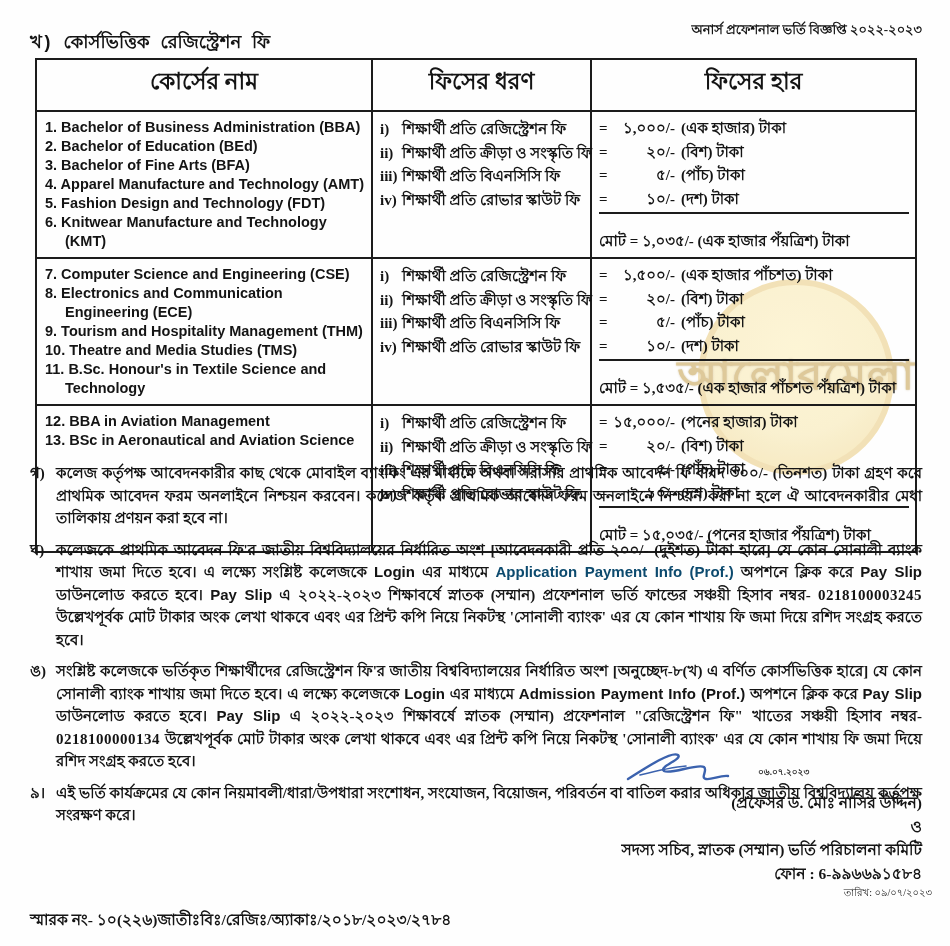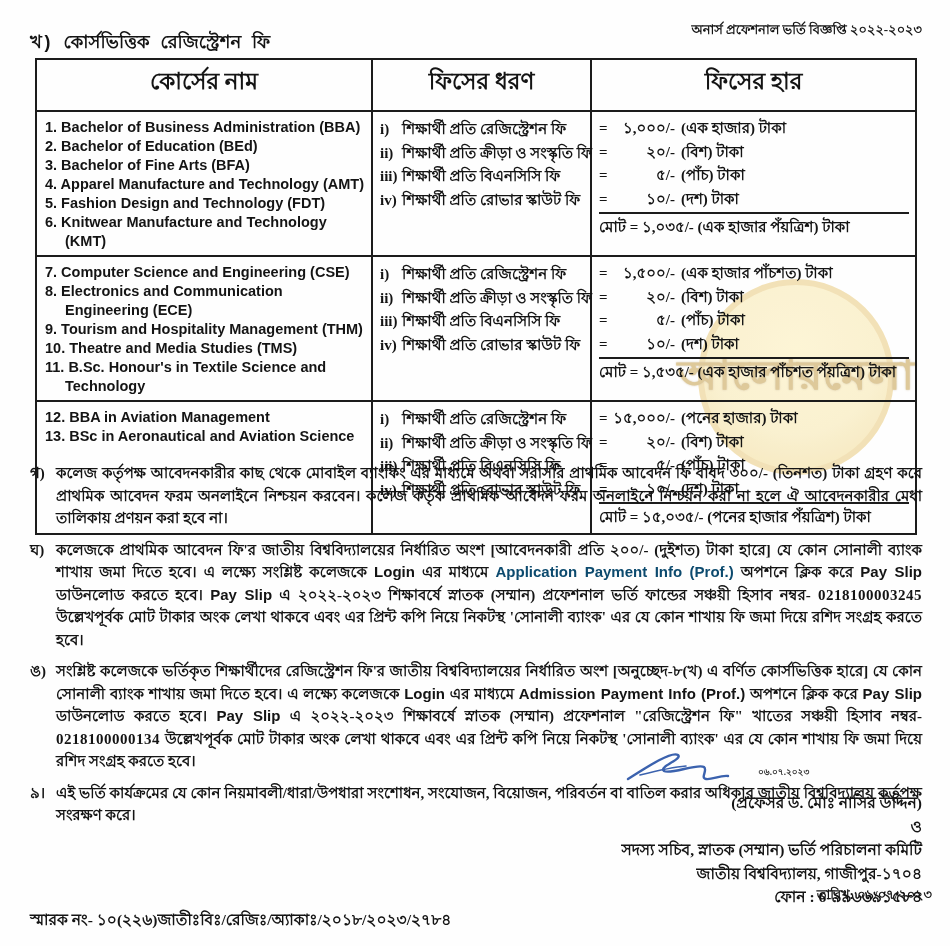--- a/index.html
+++ b/index.html
@@ -64,21 +64,21 @@
   }
   td.feetypes{padding:6px 2px 6px 7px;}
   .fee-line{font-size:15px;font-weight:bold;line-height:23.5px;white-space:nowrap;}
   .fee-line .fnum{font-family:"Liberation Serif",serif;font-weight:bold;display:inline-block;min-width:22px;}
   td.rates{padding:5px 6px 5px 7px;}
   .rate-line{font-size:15px;font-weight:bold;line-height:23.5px;display:flex;white-space:nowrap;}
   .rate-line .eq{width:14px;}
   .rate-line .amt{width:62px;text-align:right;margin-right:6px;}
   .total{
     font-size:15px;font-weight:bold;line-height:22px;
-    border-top:2px solid #1c1c1c;margin-top:1px;padding-top:2px;
+    border-top:2px solid #1c1c1c;margin-top:1px;padding-top:16px;
   }
 
   .paras{position:absolute;top:462px;left:30px;width:892px;}
   .para{
     position:relative;padding-left:26px;
     font-size:15px;line-height:22.5px;
     text-align:justify;
     font-weight:bold;
     margin-bottom:9px;
   }
@@ -98,21 +98,21 @@
     font-size:9px;font-weight:bold;color:#2b2b2b;
   }
   .sign-line{font-size:15.5px;font-weight:bold;line-height:23.5px;}
 
   .footer-memo{
     position:absolute;left:30px;top:908px;
     font-size:15.5px;font-weight:bold;
   }
   .footer-date{
     position:absolute;right:18px;top:885px;
-    font-size:13px;font-weight:bold;
+    font-size:10px;font-weight:normal;
   }
 </style>
 </head>
 <body>
 
 <div class="page">
 
   <div class="watermark">
     <span>আলোরমেলা</span>
   </div>
@@ -273,20 +273,19 @@
       <div class="sign-row">
         <svg class="sign-svg" width="130" height="44" viewBox="0 0 130 44">
           <path d="M8 34 C 30 20, 52 6, 58 10 C 63 14, 38 22, 44 26 C 50 30, 78 18, 84 22 C 88 25, 80 33, 86 34 C 92 35, 100 30, 108 31" fill="none" stroke="#3b62ae" stroke-width="2.4" stroke-linecap="round"></path>
           <path d="M20 30 C 36 26, 54 22, 66 21" fill="none" stroke="#3b62ae" stroke-width="1.6" stroke-linecap="round"></path>
         </svg>
         <span class="sign-date">০৬.০৭.২০২৩</span>
       </div>
       <div class="sign-line">(প্রফেসর ড. মোঃ নাসির উদ্দিন)</div>
       <div class="sign-line">ও</div>
       <div class="sign-line">সদস্য সচিব, স্নাতক (সম্মান) ভর্তি পরিচালনা কমিটি</div>
-      <div class="sign-line">জাতীয় বিশ্ববিদ্যালয়, গাজীপুর-১৭০৪</div>
       <div class="sign-line">ফোন : 6-৯৯৬৬৯১৫৮৪</div>
     </div>
 
     <div class="footer-memo">স্মারক নং- ১০(২২৬)জাতীঃবিঃ/রেজিঃ/অ্যাকাঃ/২০১৮/২০২৩/২৭৮৪</div>
     <div class="footer-date">তারিখ: ০৯/০৭/২০২৩</div>
   </div>
 </div>
 
 </body></html>

